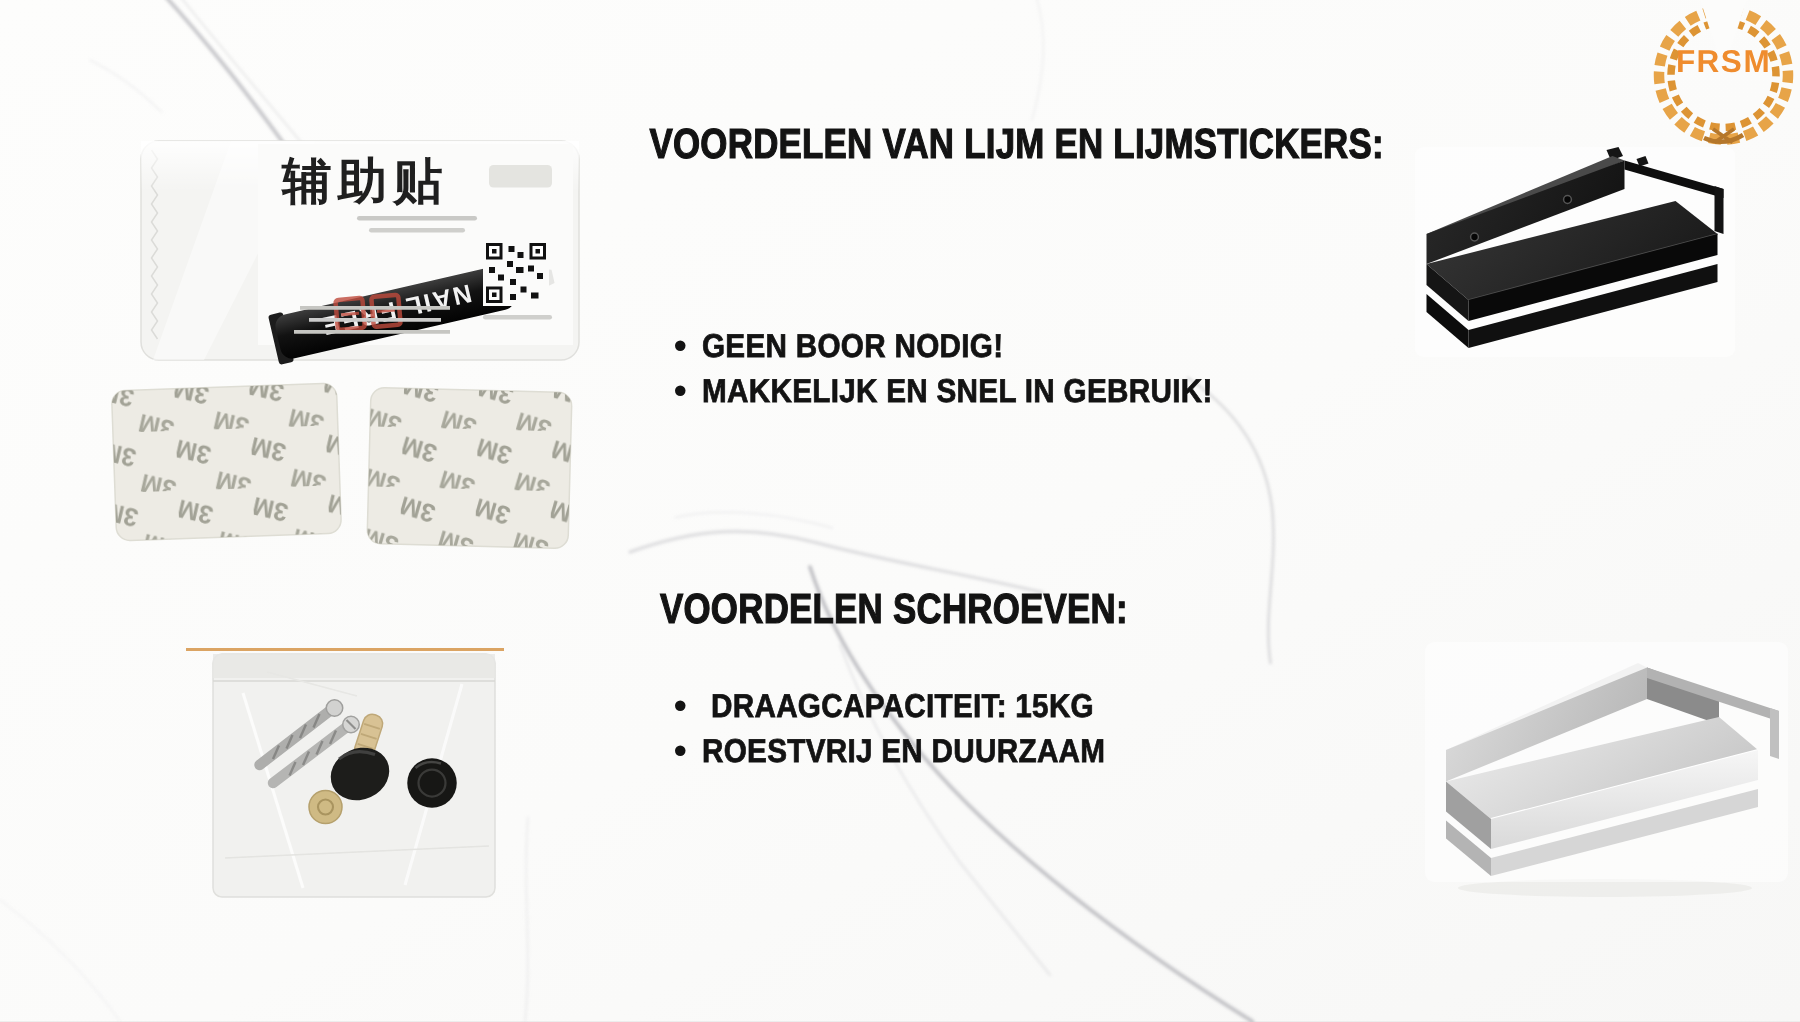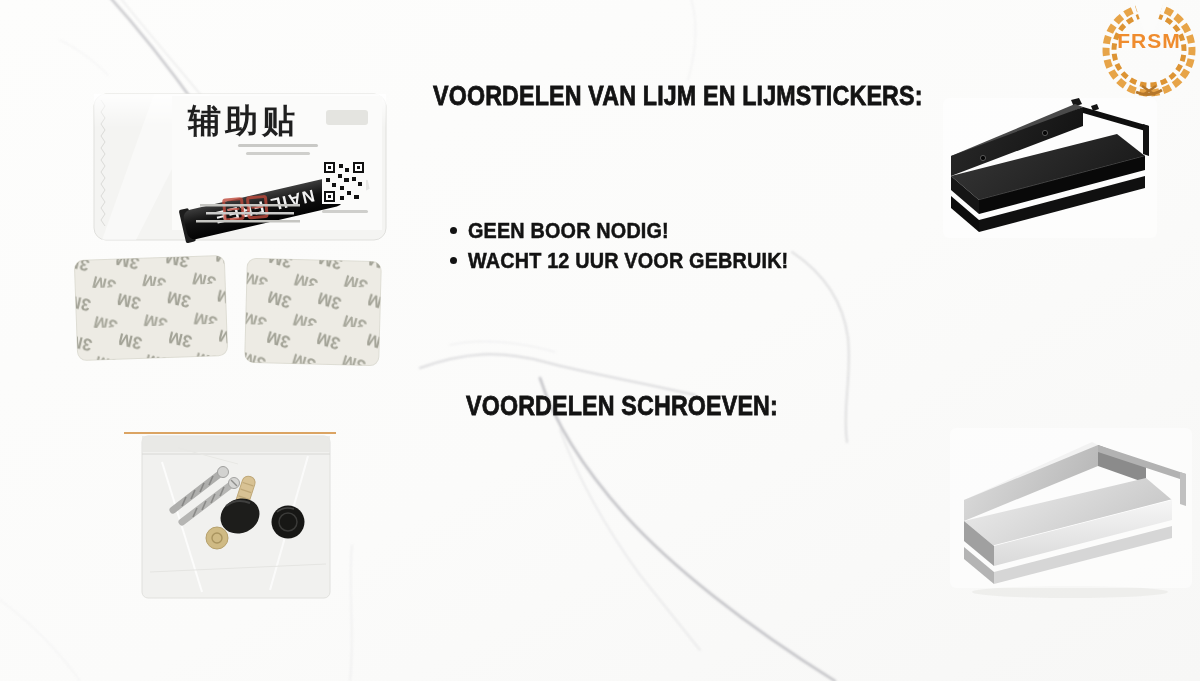--- a/index.html
+++ b/index.html
@@ -52,27 +52,31 @@
       <path d="M0,600 C30,622 58,650 80,681" stroke="#d4d4d8" stroke-width="1.2" opacity="0.2"></path>
     </g>
   </svg>
 
   <div class="heading txt" style="left:433px;top:81px;">
     <span class="scale">VOORDELEN VAN LIJM EN LIJMSTICKERS:</span>
   </div>
 
   <ul class="blist l1 txt">
     <li><span class="bt">GEEN BOOR NODIG!</span></li>
-    <li><span class="bt">WACHT 12 UUR VOOR GEBRUIK!</span></li>
+    <li><span class="bt">MAKKELIJK EN SNEL IN GEBRUIK!</span></li>
   </ul>
 
-  <div class="heading txt" style="left:440px;top:391px;margin-left:26px;">
+  <div class="heading txt" style="left:440px;top:391px;">
     <span class="scale">VOORDELEN SCHROEVEN:</span>
   </div>
 
+  <ul class="blist l2 txt">
+    <li class="indent"><span class="bt">DRAAGCAPACITEIT: 15KG</span></li>
+    <li><span class="bt">ROESTVRIJ EN DUURZAAM</span></li>
+  </ul>
 
   <svg class="layer prod" style="left:88px;top:86px;" width="305" height="162" viewBox="0 0 305 162">
     <defs>
       <linearGradient id="bagShade" x1="0" y1="0" x2="0" y2="1">
         <stop offset="0" stop-color="#ffffff" stop-opacity="0.9"></stop>
           <stop offset="1" stop-color="#ffffff" stop-opacity="0"></stop>
       </linearGradient>
       <linearGradient id="tubeGrad" x1="0" y1="0" x2="0" y2="1">
         <stop offset="0" stop-color="#3d3d3d"></stop>
           <stop offset="0.45" stop-color="#121212"></stop>

